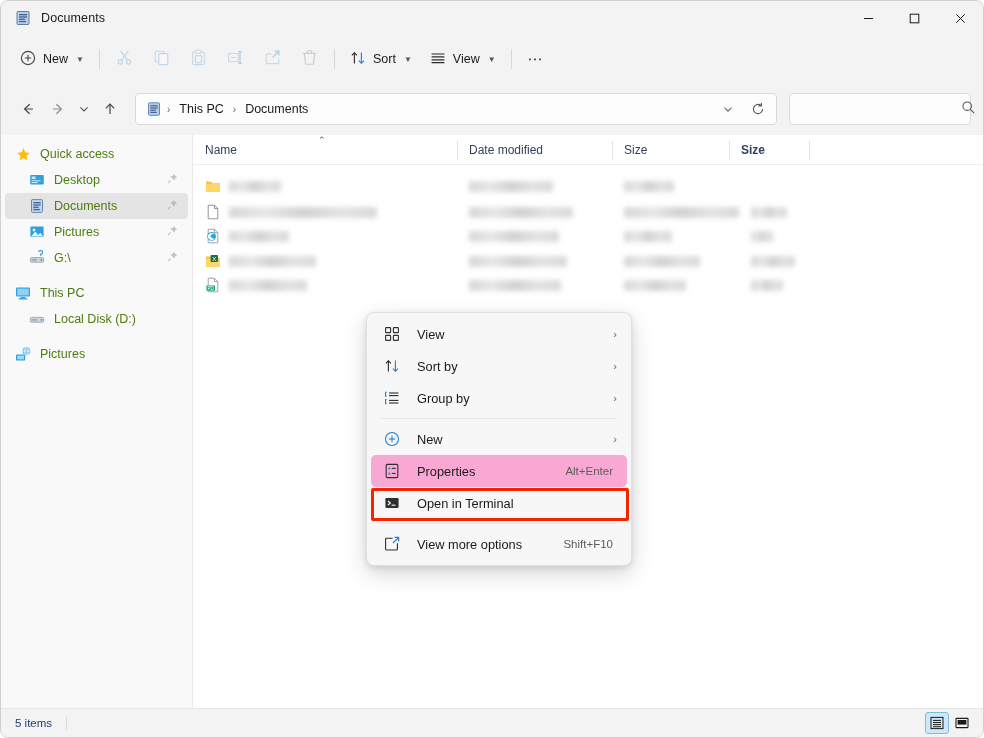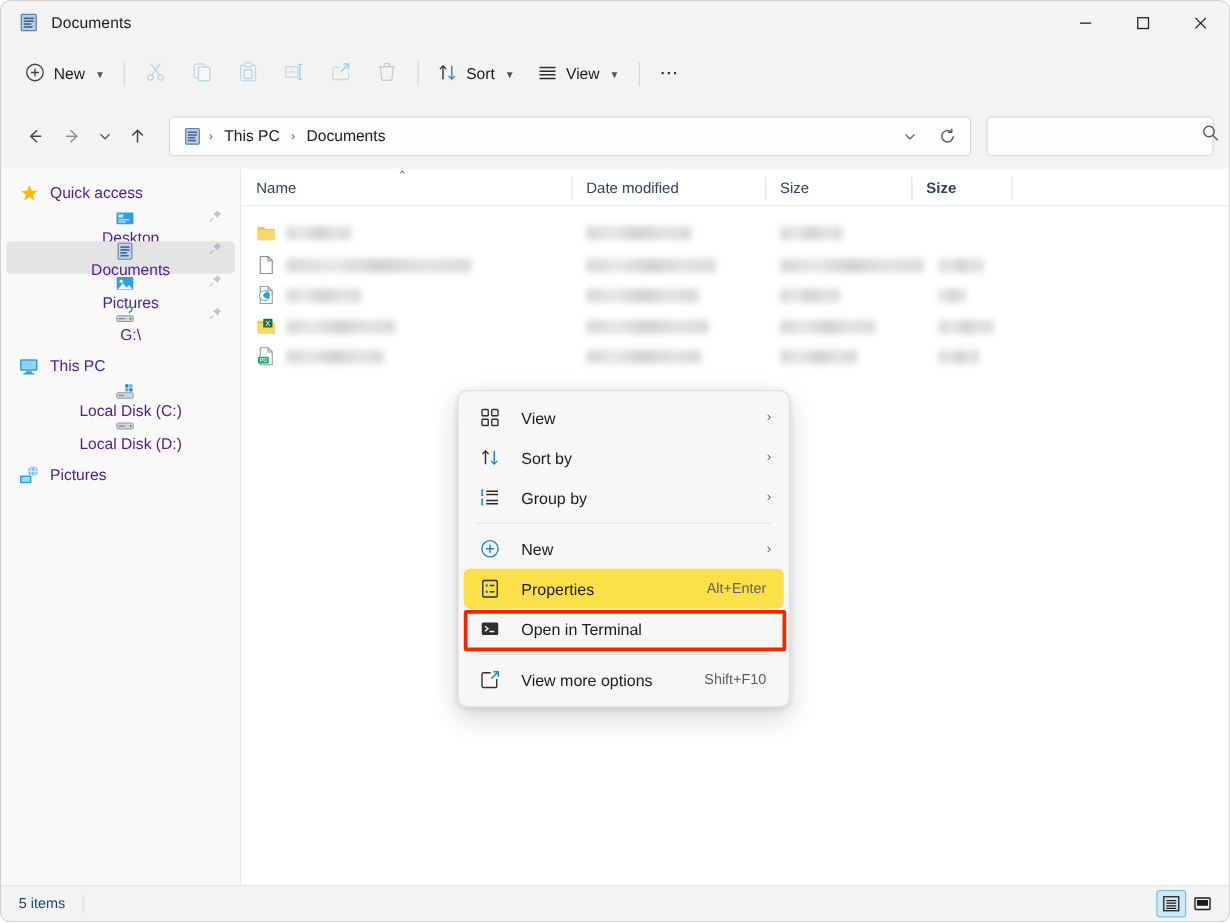--- a/index.html
+++ b/index.html
@@ -96,30 +96,30 @@
     display: flex; background: #ffffff;
   }
   .sidebar {
     width: 192px; background: #f9f9f9;
     border-right: 1px solid #e8e8e8;
     padding-top: 6px; overflow: hidden;
   }
   .nav-row {
     height: 26px; display: flex; align-items: center;
     padding-left: 10px; padding-right: 8px; margin: 0 4px;
-    border-radius: 4px; font-size: 12.5px; color: #4c1d95;
+    border-radius: 4px; font-size: 12.5px; color: #4d7c0f;
     position: relative;
   }
   .nav-row.selected { background: #e4e4e4; }
   .nav-row .nicon {
     width: 16px; height: 16px; margin-right: 9px;
     display: flex; align-items: center; justify-content: center;
     flex: 0 0 16px;
   }
-  .nav-row.indent { padding-left: 24px; flex-direction: column; }
+  .nav-row.indent { padding-left: 24px; }
   .pin { position: absolute; right: 10px; opacity: .55; }
   .nav-gap { height: 9px; }
 
   
   .listarea { flex: 1; position: relative; background: #fff; }
   .colheader {
     height: 30px; display: flex; align-items: flex-end;
     border-bottom: 1px solid #ececec; position: relative;
   }
   .col {
@@ -163,21 +163,21 @@
     border-radius: 8px;
     box-shadow: 0 8px 22px rgba(0,0,0,.16), 0 2px 6px rgba(0,0,0,.10);
     padding: 5px 4px;
     z-index: 40;
   }
   .mi {
     height: 32px; display: flex; align-items: center;
     padding: 0 10px 0 12px; border-radius: 5px;
     font-size: 12.8px; color: #1a1a1a; position: relative;
   }
-  .mi.hovered { background: #fde047; }
+  .mi.hovered { background: #f9a8d4; }
   .mi .micon {
     width: 17px; height: 17px; margin-right: 17px;
     display: flex; align-items: center; justify-content: center;
     flex: 0 0 17px; color: #0f6cbd;
   }
   .mi .mlabel { flex: 1; }
   .mi .maccel { font-size: 11.5px; color: #5d5d5d; margin-right: 4px; }
   .mi .marrow { font-size: 11px; color: #666; }
   .msep { height: 1px; background: #e6e6e6; margin: 4px 10px; }
   .highlight-box {
@@ -514,33 +514,20 @@
           <svg width="16" height="16" viewBox="0 0 16 16">
             <rect x="1" y="2.4" width="14" height="9.2" rx="1" fill="#2f9fe0"></rect>
             <rect x="2.2" y="3.6" width="11.6" height="6.8" fill="#8fd3f4"></rect>
             <rect x="5.6" y="12" width="4.8" height="1.5" fill="#2f9fe0"></rect>
             <rect x="3.6" y="13.3" width="8.8" height="1.3" rx=".5" fill="#2f9fe0"></rect>
           </svg>
         </span>
         <span>This PC</span>
       </div>
 
-      <div class="nav-row indent">
-        <span class="nicon">
-          <svg width="16" height="16" viewBox="0 0 16 16">
-            <rect x="1.4" y="8.2" width="13.2" height="4.4" rx="1.1" fill="#cfd6de" stroke="#8f9aa6" stroke-width=".8"></rect>
-            <rect x="2.8" y="9.9" width="4.6" height="1" fill="#7c8896"></rect>
-            <rect x="8.2" y="1.4" width="2.6" height="2.6" fill="#1f7fd0"></rect>
-            <rect x="11.4" y="1.4" width="2.6" height="2.6" fill="#5cb4ec"></rect>
-            <rect x="8.2" y="4.6" width="2.6" height="2.6" fill="#5cb4ec"></rect>
-            <rect x="11.4" y="4.6" width="2.6" height="2.6" fill="#1f7fd0"></rect>
-          </svg>
-        </span>
-        <span>Local Disk (C:)</span>
-      </div>
 
       <div class="nav-row indent">
         <span class="nicon">
           <svg width="16" height="16" viewBox="0 0 16 16">
             <rect x="1.4" y="6.4" width="13.2" height="4.8" rx="1.2" fill="#cfd6de" stroke="#8f9aa6" stroke-width=".8"></rect>
             <rect x="2.8" y="8.4" width="5.2" height="1" fill="#7c8896"></rect>
             <circle cx="12.5" cy="8.8" r=".9" fill="#3ea84a"></circle>
           </svg>
         </span>
         <span>Local Disk (D:)</span>

